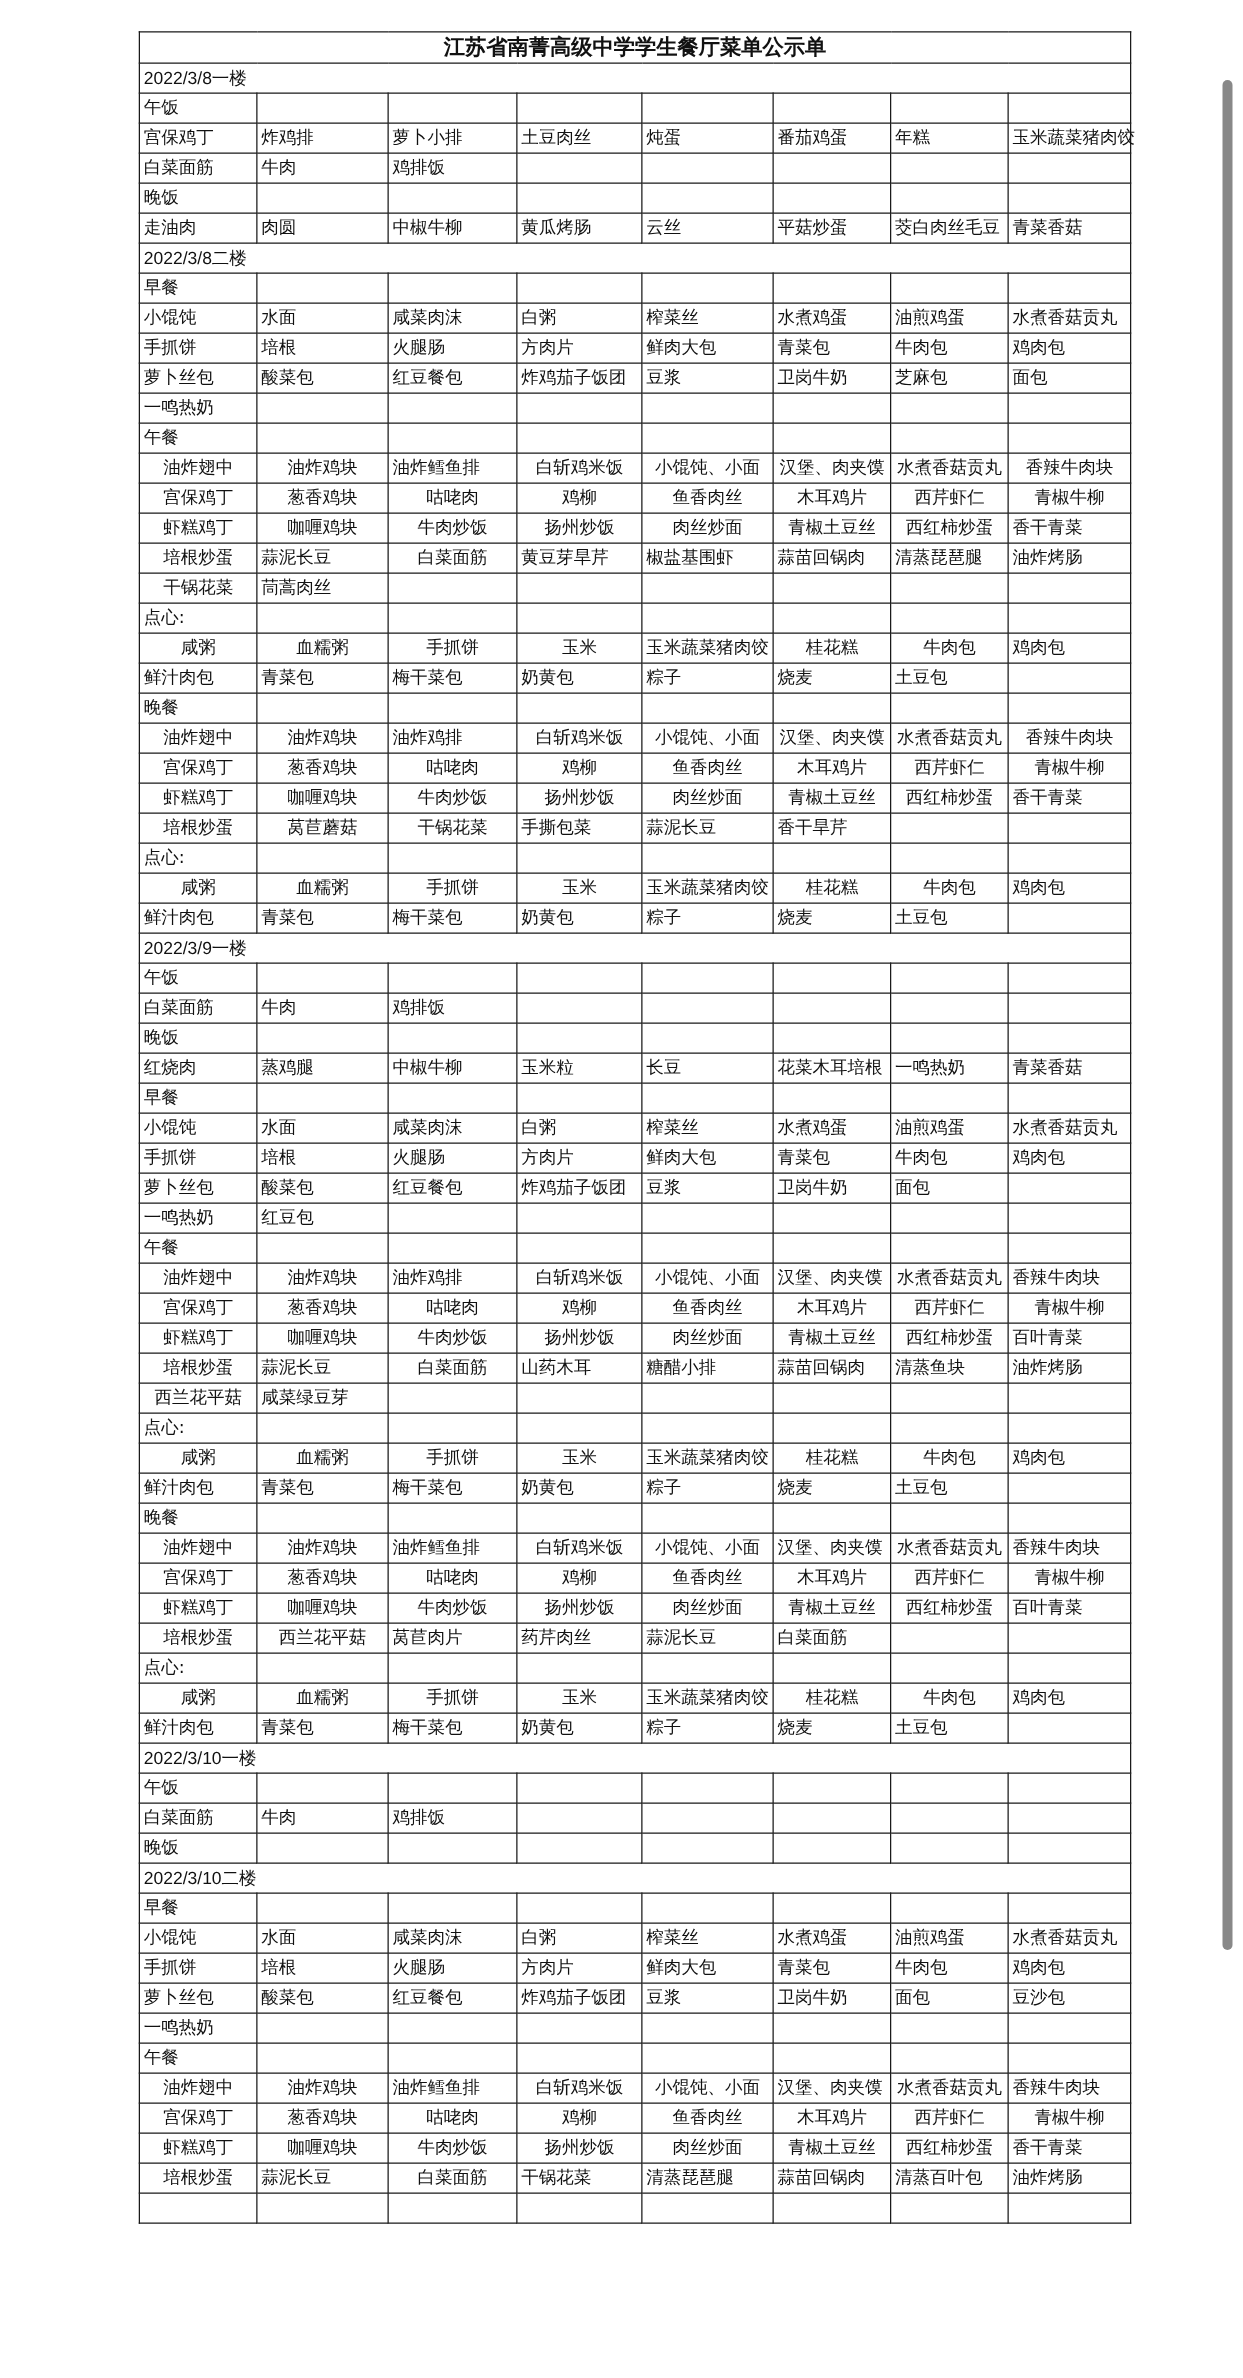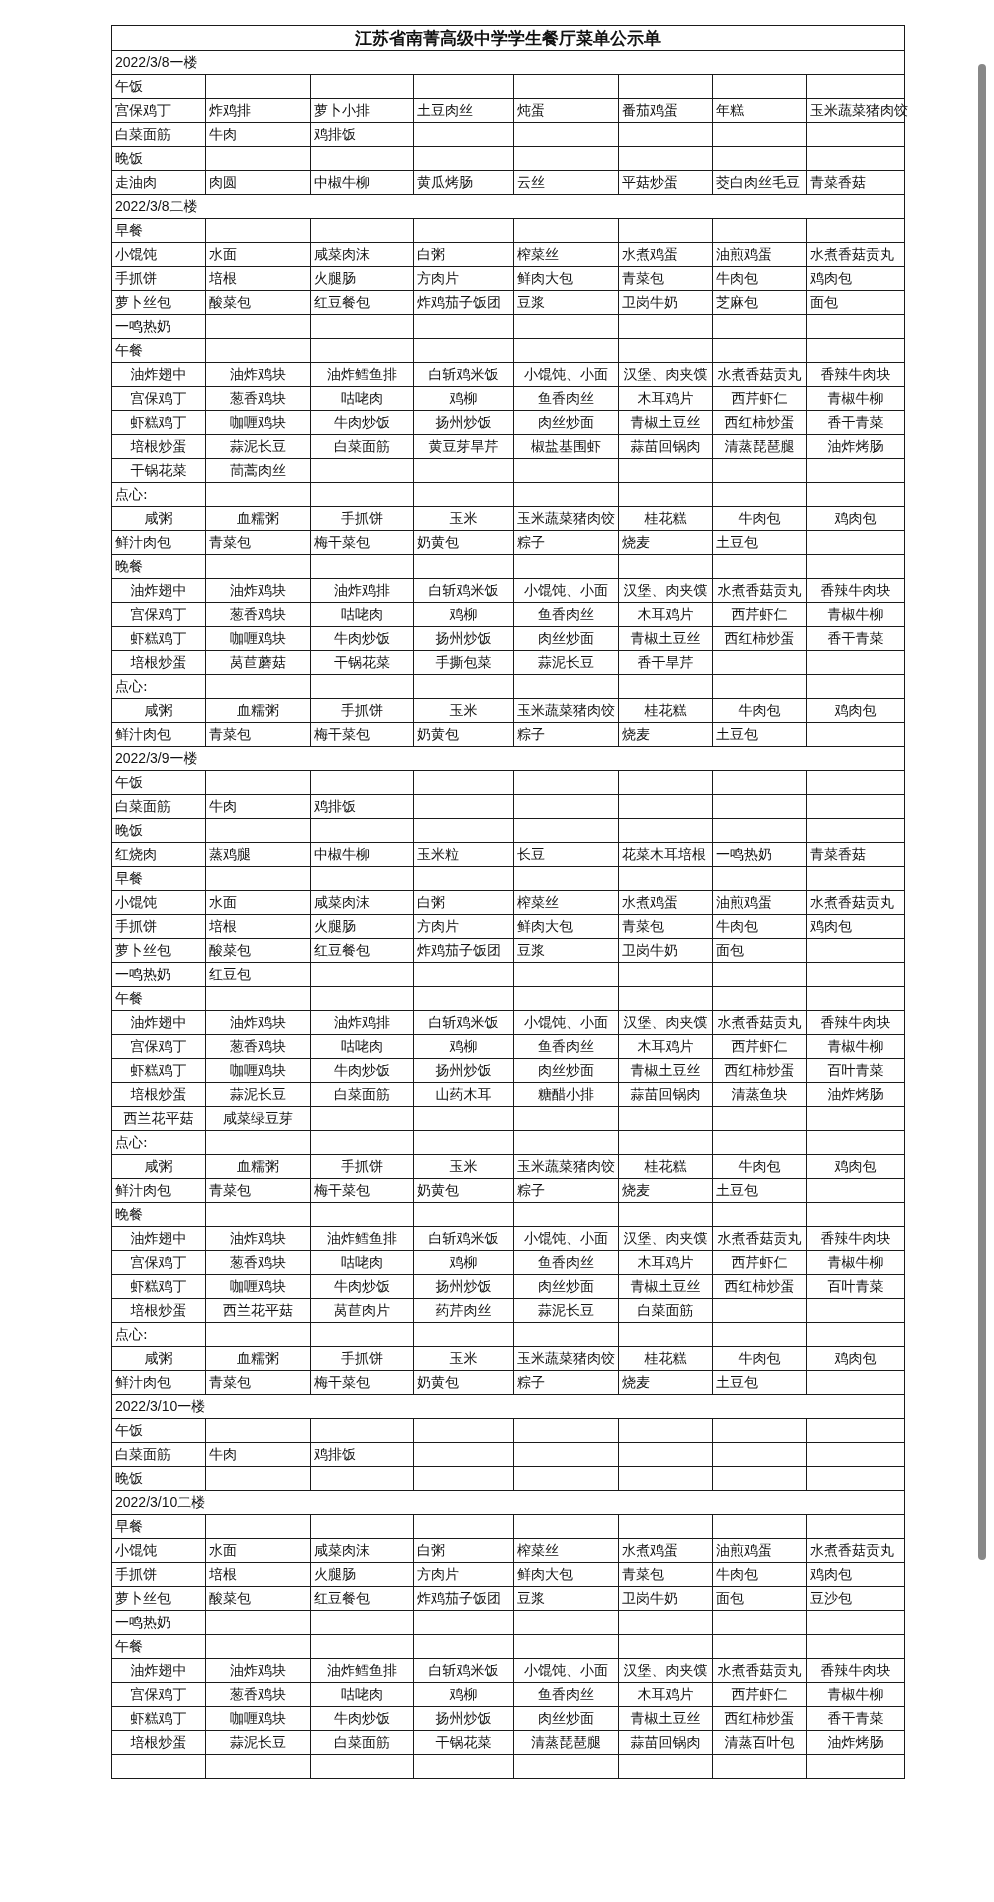--- a/index.html
+++ b/index.html
@@ -16,21 +16,21 @@
   }
   #menu-table td.title {
     text-align: center; font-weight: bold; font-size: 17px; height: 24px;
   }
   #menu-table td.date {
     font-family: Liberation Sans, sans-serif; font-size: 14px;
   }
   #menu-table td.meal { font-weight: normal; }
   #menu-table td.meal.center { text-align: left; }
   #menu-table tr.centered td { text-align: center; }
-  #menu-table tr.centered td.l { text-align: center; margin-left: 12px; }
+  #menu-table tr.centered td.l { text-align: left; margin-left: 12px; }
   .scrollbar {
     position: absolute; left: 978px; top: 64px; width: 8px; height: 1496px;
     background: #888888; border-radius: 4px;
   }
 </style>
 </head>
 <body>
 
 <table id="menu-table">
   <colgroup>

